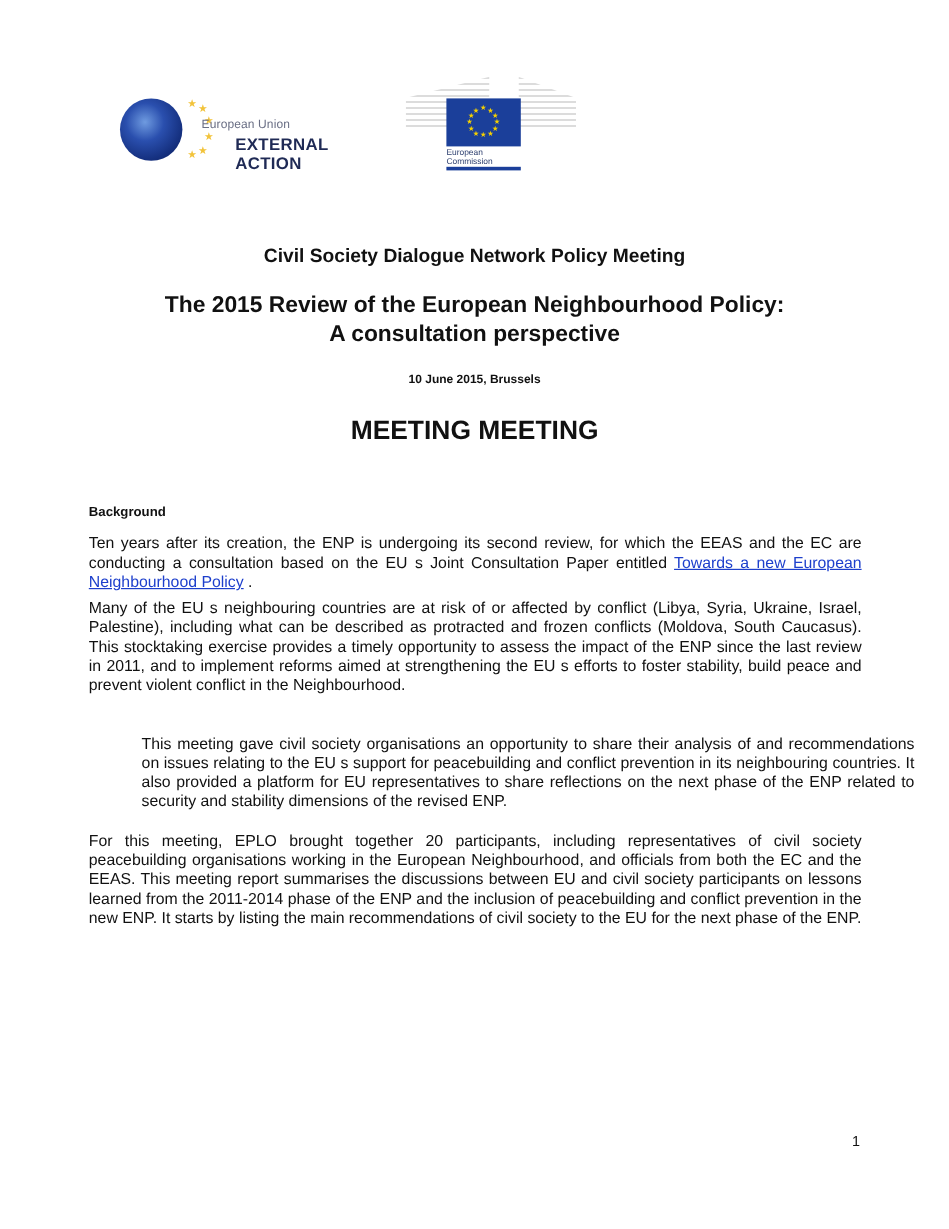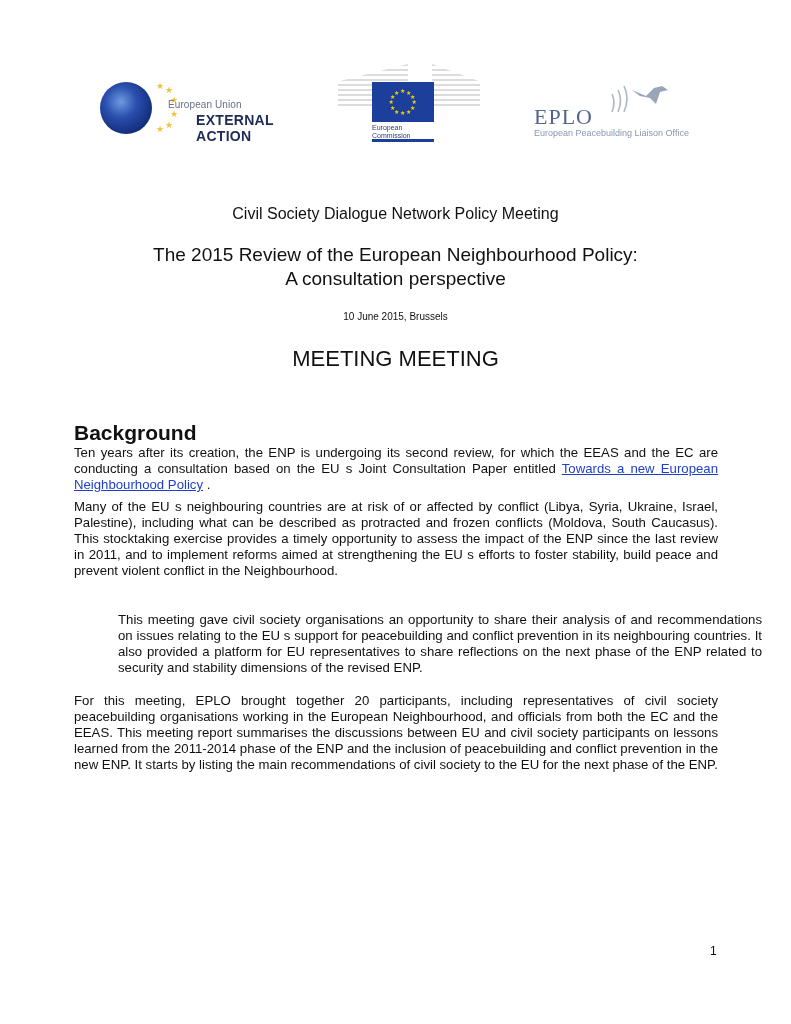--- a/index.html
+++ b/index.html
@@ -21,28 +21,28 @@
     .ec .flag .ring { position: absolute; left: 17px; top: 6px; width: 28px; height: 28px; }
     .ec .flag .ring span { position: absolute; color: #f5d000; font-size: 6px; line-height: 6px; }
     .ec .name { position: absolute; left: 36px; top: 64px; font-size: 7px; line-height: 7.5px; color: #2c3e6e; }
     .ec .bar { position: absolute; left: 36px; top: 79px; width: 62px; height: 3px; background: #1b3f9a; }
 
     .eplo { position: absolute; left: 530px; top: 22px; width: 190px; height: 60px; }
     .eplo .bird { position: absolute; left: 80px; top: 0; width: 60px; height: 32px; }
     .eplo .big { position: absolute; left: 4px; top: 22px; font-family: "Liberation Serif", serif; font-size: 22px; color: #54658d; letter-spacing: 1px; }
     .eplo .sub { position: absolute; left: 4px; top: 46px; font-size: 9px; color: #8a97b0; }
 
-    .center { position: absolute; left: 0; width: 791px; text-align: center; font-weight: normal; }
+    .center { position: absolute; left: 0; width: 791px; text-align: center; font-weight: bold; }
     .kicker { top: 205px; font-size: 16px; }
     .title { top: 243px; font-size: 19px; line-height: 24px; }
     .date { top: 311px; font-size: 10px; }
     .report { top: 346px; font-size: 22px; }
 
     .content { position: absolute; left: 74px; width: 644px; }
-    .heading { top: 421px; font-size: 21px; font-weight: bold; }
+    .heading { top: 421px; font-size: 11px; font-weight: bold; }
     .para { font-size: 13.2px; line-height: 16px; text-align: justify; }
     .p1 { top: 445px; }
     .p2 { top: 499px; }
     .p3 { top: 612px; margin-left: 44px; }
     .p4 { top: 693px; }
     a.link { color: #1d3fcc; text-decoration: underline; }
     .pagenum { position: absolute; left: 710px; top: 944px; font-size: 12px; }
   </style>
 </head>
 <body>
@@ -81,30 +81,20 @@
           <span style="left:5px;top:1.5px">★</span>
       </div>
     </div>
     <div class="name">
       <div>European</div>
       <div>Commission</div>
     </div>
     <div class="bar"></div>
   </div>
 
-  <div class="eplo">
-    <svg class="bird" viewBox="0 0 60 32">
-      <path d="M2 30 Q6 20 2 12" stroke="#aeb8c8" stroke-width="1.6" fill="none"></path>
-      <path d="M8 30 Q13 18 8 8" stroke="#aeb8c8" stroke-width="1.6" fill="none"></path>
-      <path d="M14 30 Q20 16 14 4" stroke="#aeb8c8" stroke-width="1.6" fill="none"></path>
-      <path d="M22 8 L36 14 L44 6 L52 4 L58 8 L50 10 L46 22 L40 16 L30 14 Z" fill="#9aa6b8"></path>
-    </svg>
-    <div class="big">EPLO</div>
-    <div class="sub">European Peacebuilding Liaison Office</div>
-  </div>
 </div>
 
 <div class="center kicker">Civil Society Dialogue Network Policy Meeting</div>
 <div class="center title">
   <div>The 2015 Review of the European Neighbourhood Policy:</div>
   <div>A consultation perspective</div>
 </div>
 <div class="center date">10 June 2015, Brussels</div>
 <div class="center report">MEETING MEETING</div>
 

